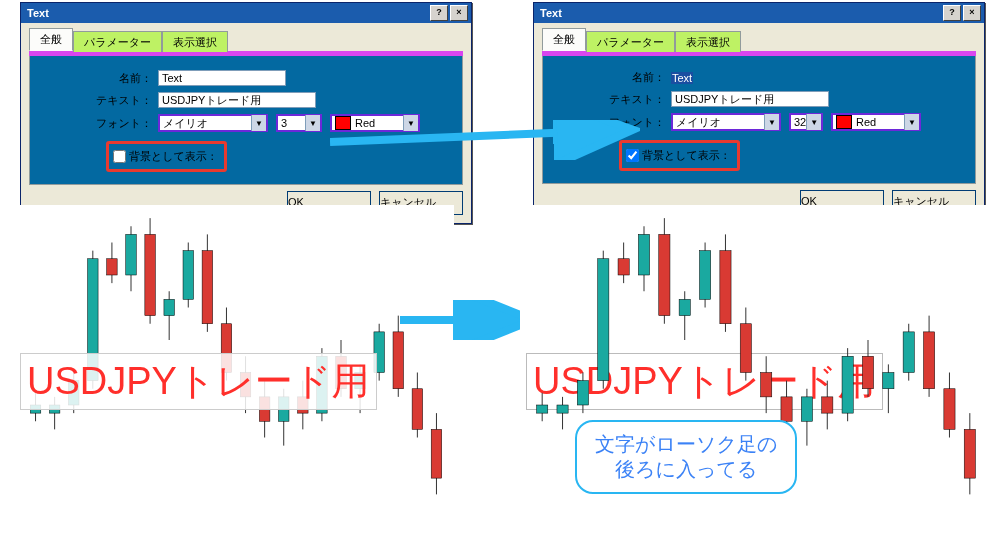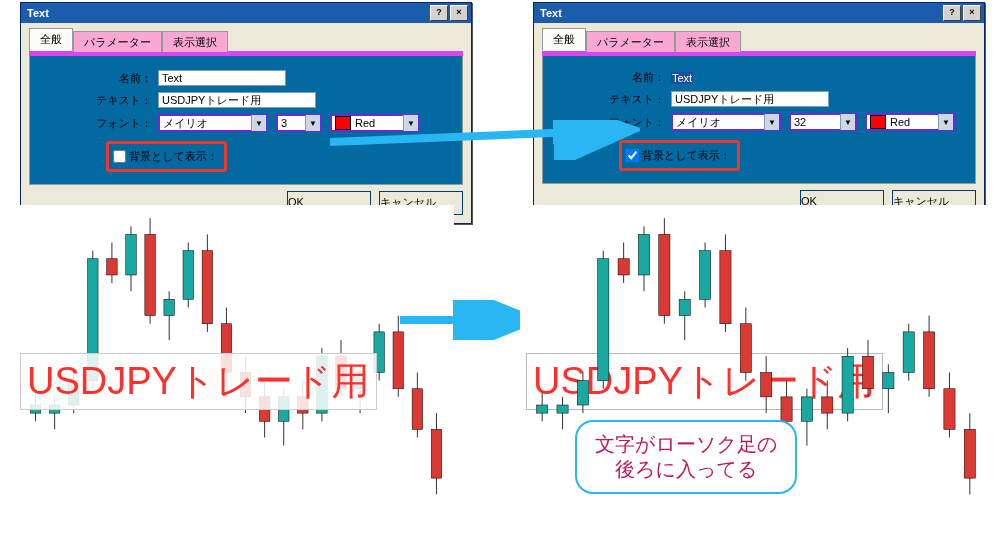--- a/index.html
+++ b/index.html
@@ -42,21 +42,21 @@
     margin: 6px 8px 0 8px;
     border-bottom: 5px solid #d946ef;
     display: flex;
     align-items: flex-end;
     height: 22px;
   }
   .tab {
     padding: 3px 10px 2px 10px;
     border: 1px solid #919b9c;
     border-bottom: none;
-    background: #f9a8d4;
+    background: #bef264;
     margin-right: 0;
     position: relative;
     top: 1px;
     color:#000;
   }
   .tab.active {
     background: #fcfcfa;
     border-bottom: 1px solid #fcfcfa;
     top: 0;
     padding-bottom: 3px;
@@ -129,21 +129,21 @@
     padding:2px 6px;
     border:1px solid #ccc;
     background:rgba(255,255,255,0.85);
   }
   .chartlabel.behind { z-index:0; background:transparent; border:1px solid #bbb; }
   .callout {
     position:absolute;
     border:2px solid #29b6f2;
     border-radius:18px;
     background:#fff;
-    color:#be185d;
+    color:#3b82f6;
     font-size:20px;
     text-align:center;
     padding:10px 18px;
     line-height:1.25;
     font-family:"Meiryo", sans-serif;
     z-index:20;
   }
   .sel { background:#1a4ea1; color:#fff; padding:0 1px; }
 </style>
 </head>
@@ -220,21 +220,21 @@
       <span class="lbl">テキスト：</span>
       <input class="txt" style="width: 150px;" value="USDJPYトレード用">
     </div>
     <div class="row">
       <span class="lbl">フォント：</span>
       <div class="combo" style="width:110px">
         <span>メイリオ</span>
           <span class="dd">▼</span>
       </div>
       <div style="width:8px"></div>
-      <div class="combo" style="width:68px">
+      <div class="combo" style="width:34px">
         <span>32</span>
           <span class="dd">▼</span>
       </div>
       <div style="width:8px"></div>
       <div class="combo" style="width:90px">
         <span class="colorsw"></span>
         <span>Red</span>
         <span class="dd">▼</span>
       </div>
     </div>

